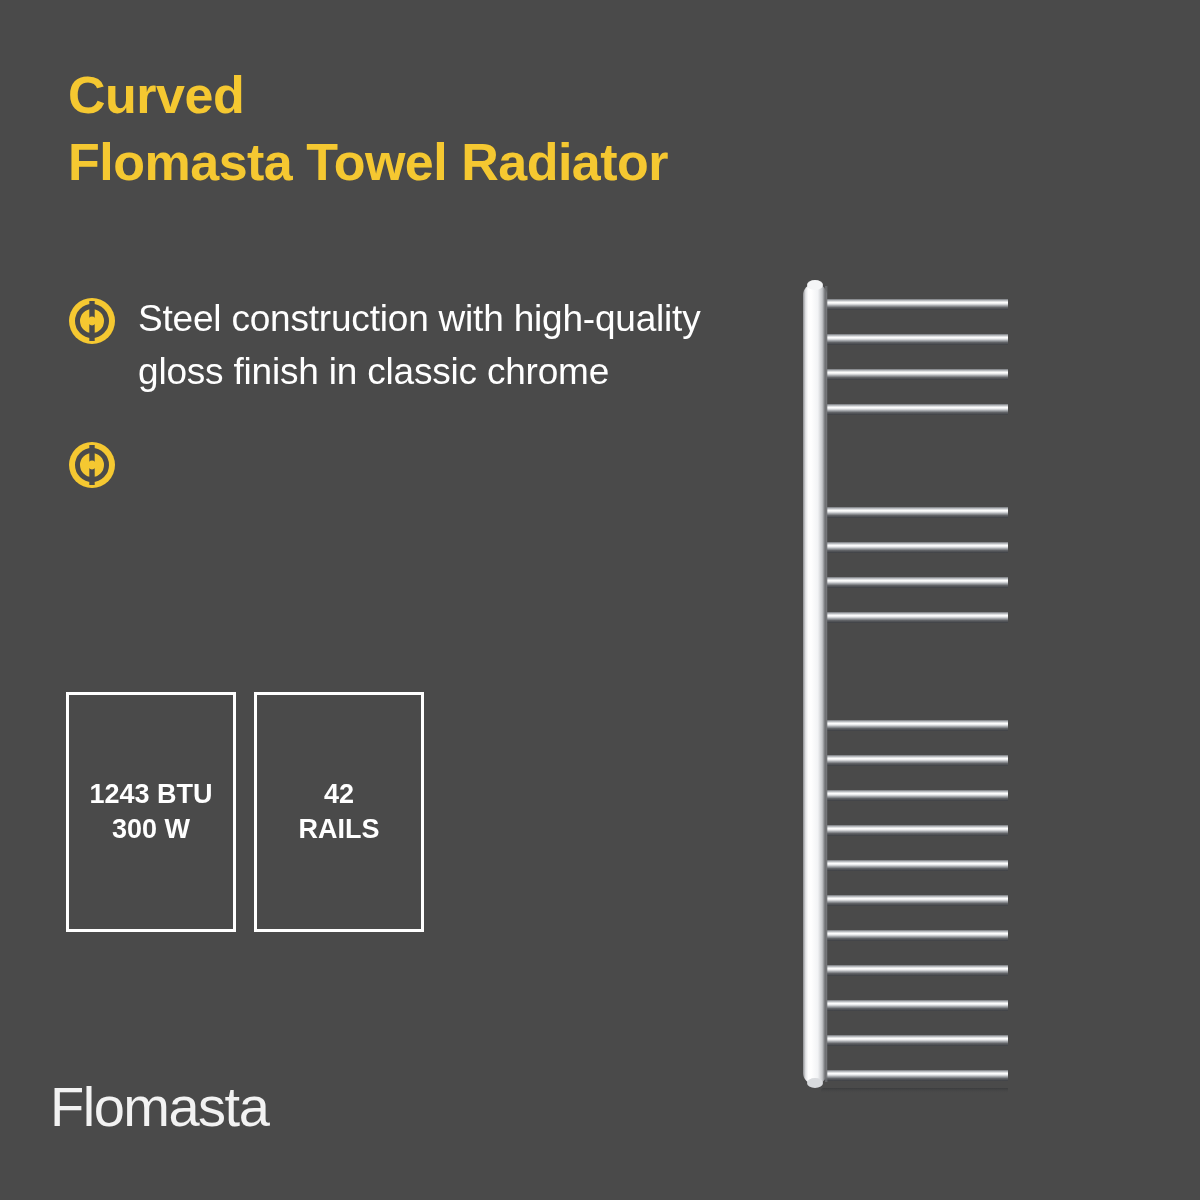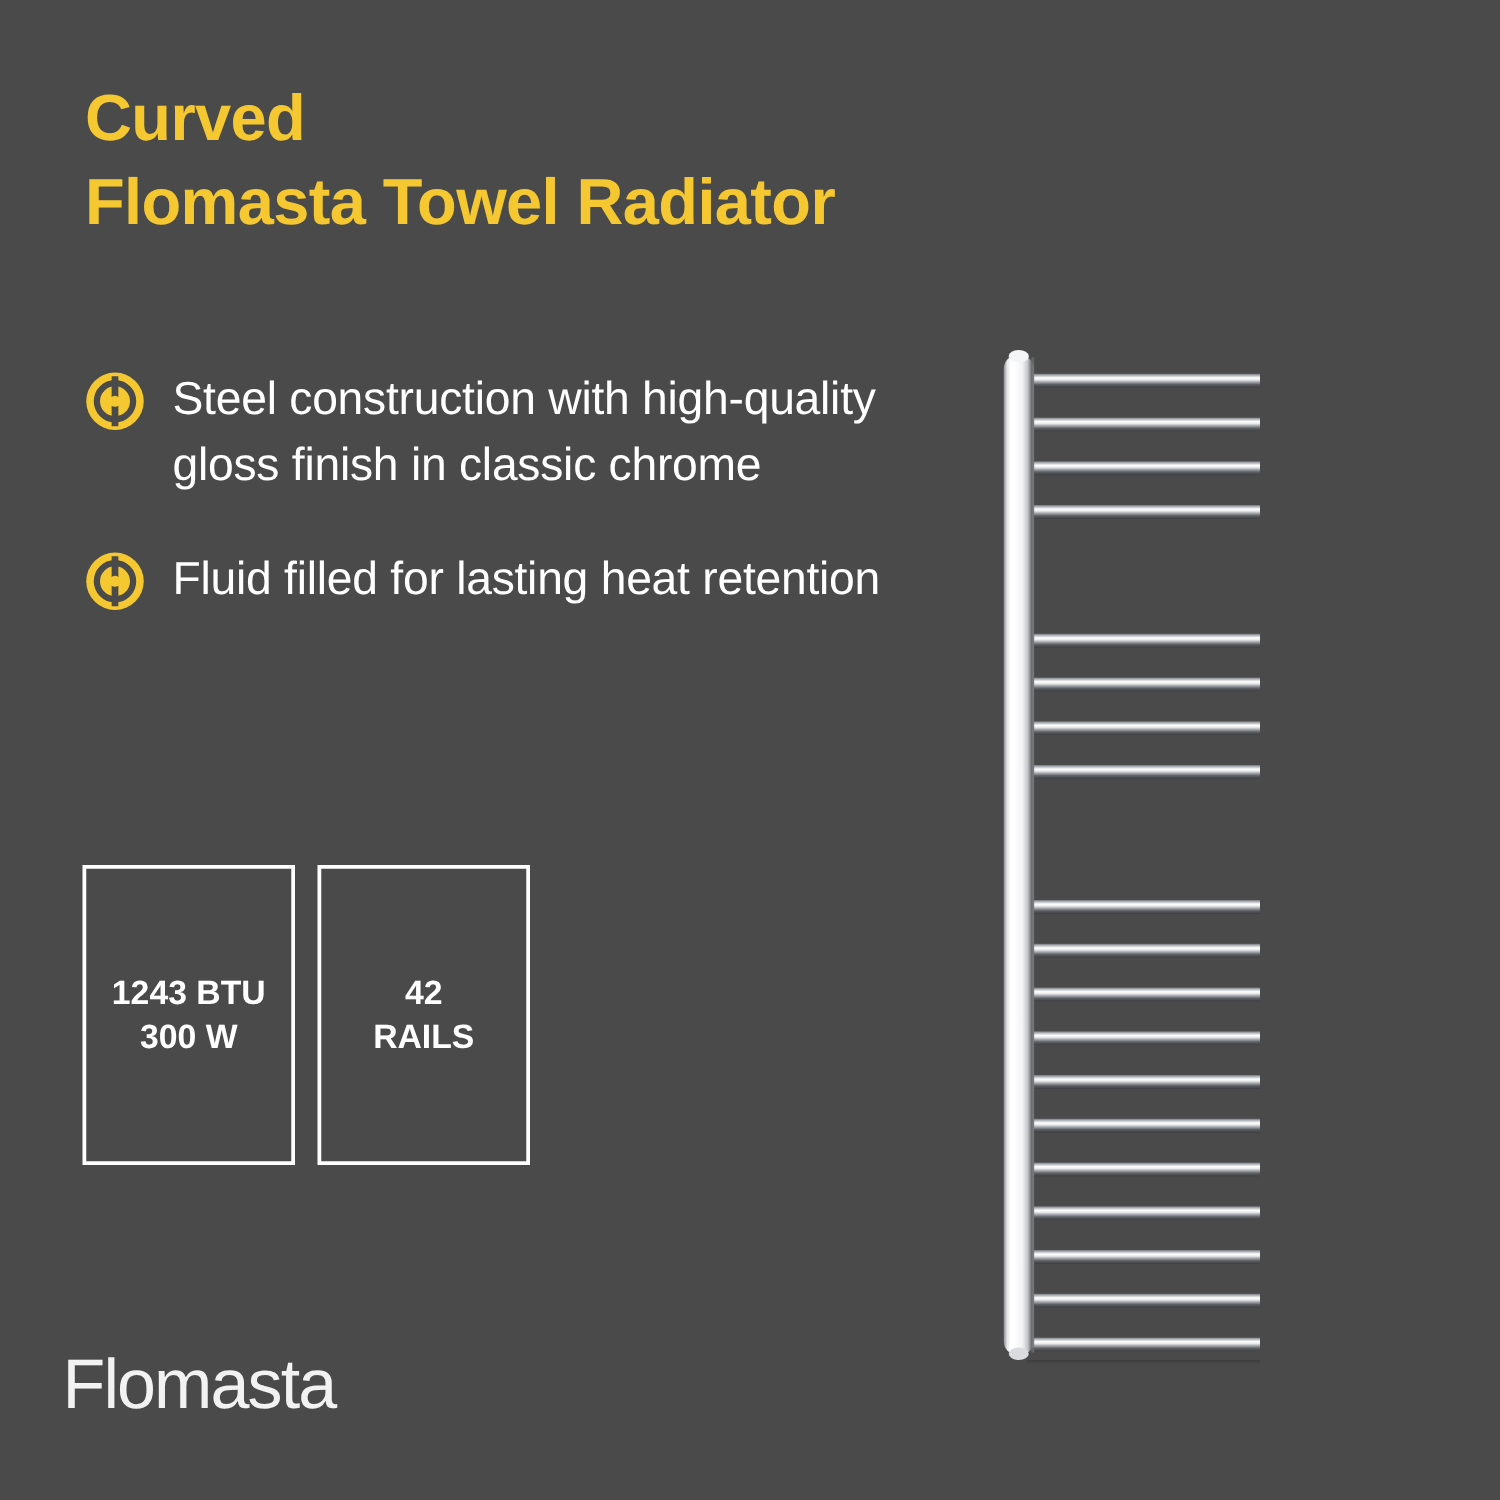--- a/index.html
+++ b/index.html
@@ -168,21 +168,20 @@
     </div>
     <div class="feature">
       <span class="feature-icon">
         <svg viewBox="0 0 48 48" xmlns="http://www.w3.org/2000/svg">
           <circle cx="24" cy="24" r="23" fill="#f5c831"></circle>
           <circle cx="24" cy="24" r="14.5" fill="none" stroke="#4a4a4a" stroke-width="5"></circle>
           <rect x="21.3" y="4" width="5.4" height="40" fill="#4a4a4a"></rect>
           <circle cx="24" cy="24" r="4.4" fill="#f5c831"></circle>
         </svg>
       </span>
-      <div class="feature-text">Fluid filled for lasting heat retention</div>
     </div>
   </div>
 
   <div class="spec-boxes">
     <div class="spec-box">
       <div class="spec-box-text">1243 BTU
 300 W</div>
     </div>
     <div class="spec-box">
       <div class="spec-box-text">42

